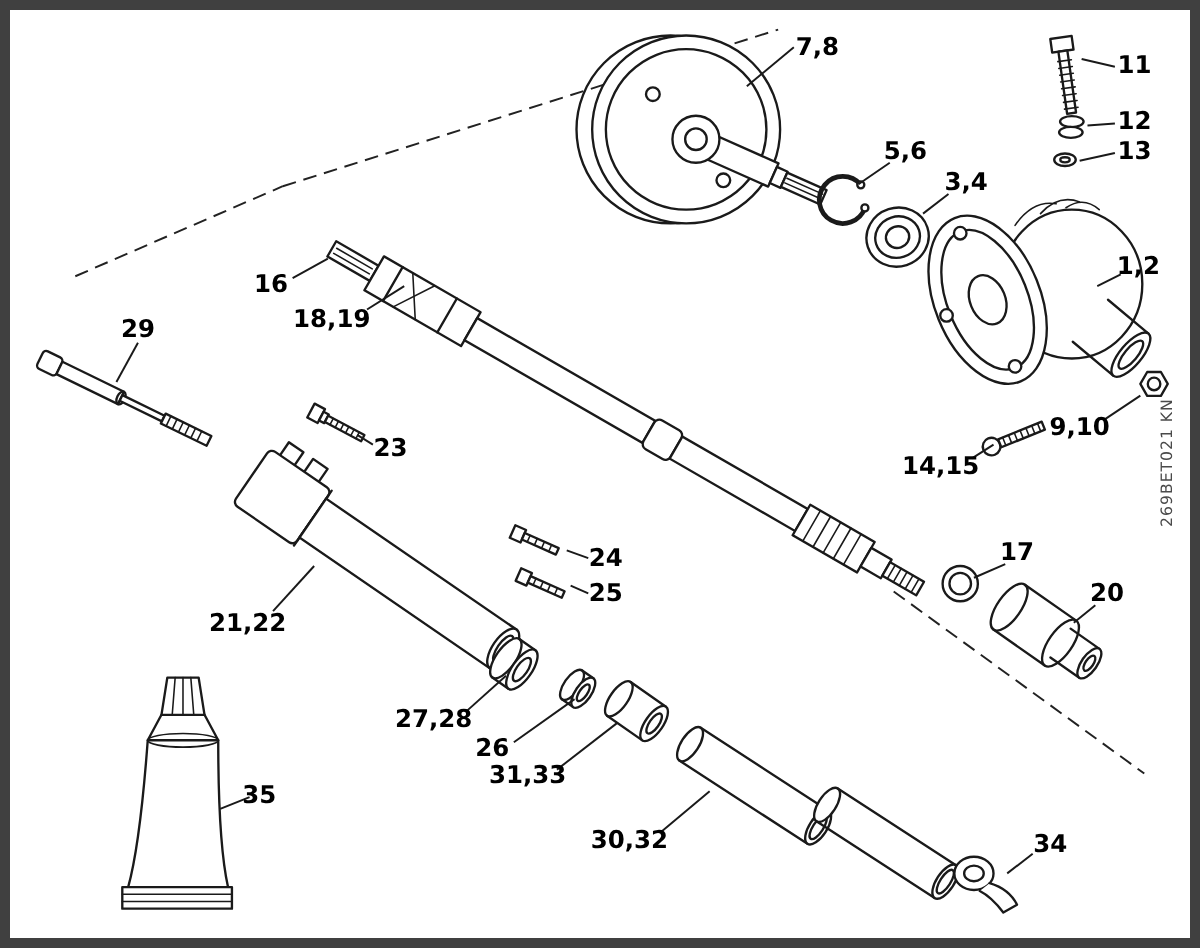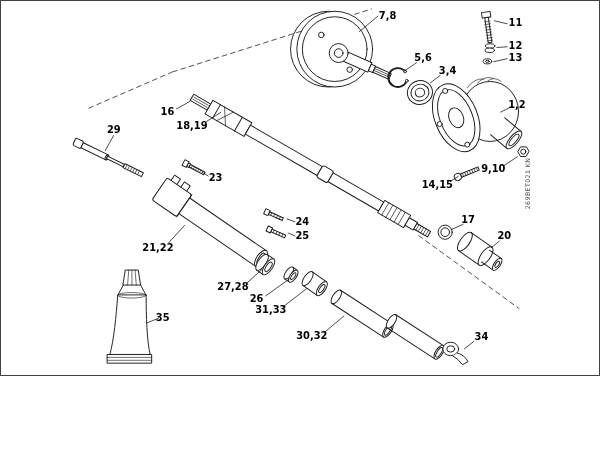--- a/index.html
+++ b/index.html
@@ -1,18 +1,18 @@
 <!DOCTYPE html>
 <html><head>
 <meta charset="utf-8">
 <style>
   *{box-sizing:border-box}
   html,body{margin:0;padding:0}
   body{width:600px;height:474px;background:#fff;font-family:"DejaVu Sans","Liberation Sans",sans-serif}
-  .stage{position:relative;width:600px;height:376px;background:#fff;border:1px solid #404040;overflow:hidden}
+  .stage{position:relative;width:600px;height:474px;background:#fff;border:5px solid #404040;overflow:hidden}
   svg{display:block;width:100%;height:100%}
   .outline{stroke:#1a1a1a;stroke-width:1.2;fill:none;stroke-linecap:round;stroke-linejoin:round}
   .thin{stroke-width:0.8}
   .wfill{fill:#fff}
   .dash{stroke:#222;stroke-width:1;stroke-dasharray:7 4;fill:none}
   .leader{stroke:#1a1a1a;stroke-width:1}
   .part-label{font-family:"DejaVu Sans","Liberation Sans",sans-serif;font-size:12.5px;font-weight:bold;fill:#000;text-anchor:middle}
   .watermark{font-family:"DejaVu Sans","Liberation Sans",sans-serif;font-size:8px;fill:#4a4a4a;letter-spacing:.5px}
 </style>
 </head>

